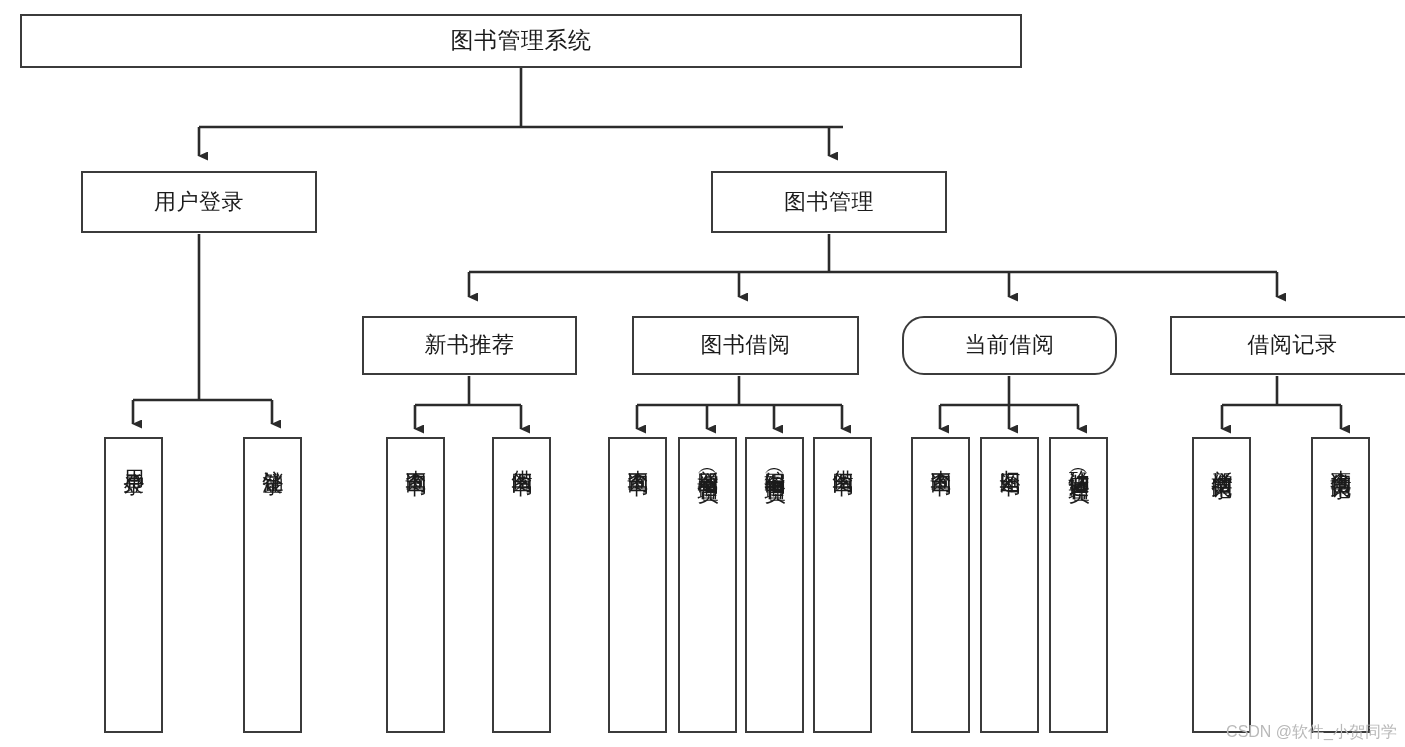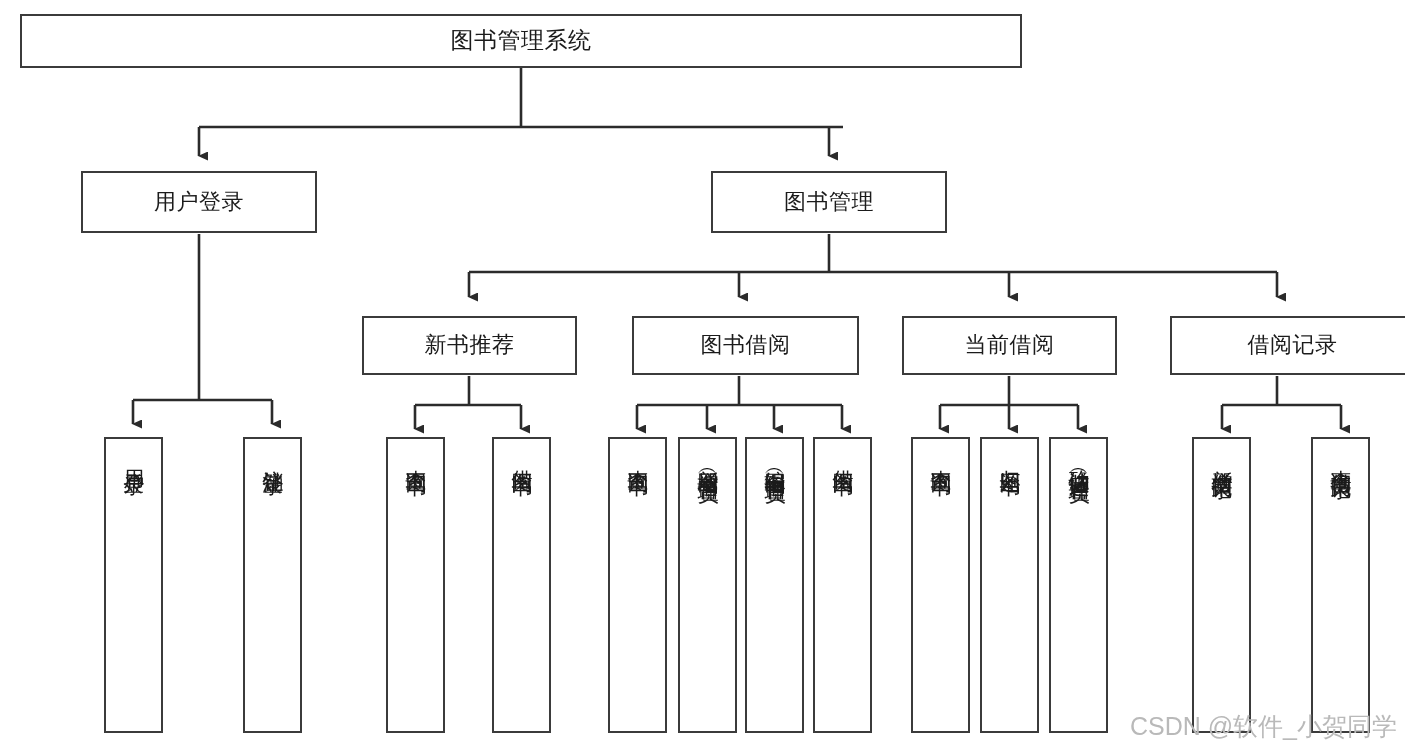--- a/index.html
+++ b/index.html
@@ -55,21 +55,21 @@
     display: block;
     white-space: nowrap;
   }
   .node-root {
     font-size: 23px;
   }
   #watermark {
     position: absolute;
     right: 8px;
     bottom: 4px;
-    font-size: 25px;
+    font-size: 16px;
     color: #b9b9b9;
     white-space: nowrap;
     pointer-events: none;
     font-family: "Liberation Sans", "DejaVu Sans", sans-serif;
   }
 </style>
 </head>
 <body>
 
 <div id="diagram-root">
@@ -146,21 +146,21 @@
   <div class="node node-h" style="left:711px; top:171px; width:236px; height:62px;">
     <span>图书管理</span>
   </div>
 
   <div class="node node-h" style="left:362px; top:316px; width:215px; height:59px;">
     <span>新书推荐</span>
   </div>
   <div class="node node-h" style="left:632px; top:316px; width:227px; height:59px;">
     <span>图书借阅</span>
   </div>
-  <div class="node node-h" style="left:902px; top:316px; width:215px; height:59px;">
+  <div class="node node-h" style="left:902px; top:316px; width:215px; height:59px;border-radius:22px;">
     <span>当前借阅</span>
   </div>
   <div class="node node-h" style="left:1170px; top:316px; width:245px; height:59px;">
     <span>借阅记录</span>
   </div>
 
   <div class="node node-v" style="left:104px; top:437px; width:59px; height:296px;">
     <span class="vtext">用户登录</span>
   </div>
   <div class="node node-v" style="left:243px; top:437px; width:59px; height:296px;">

